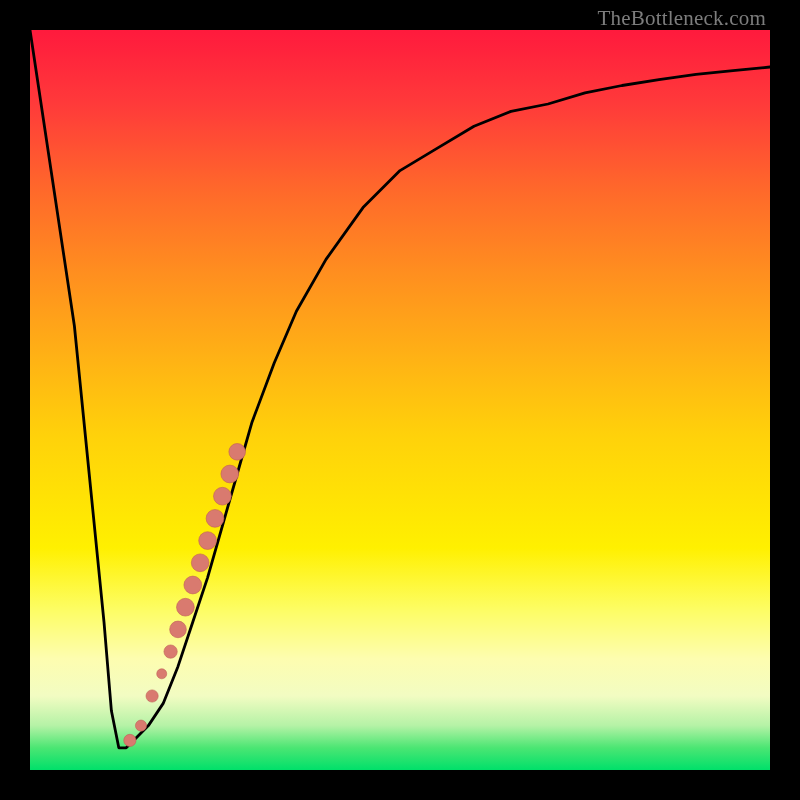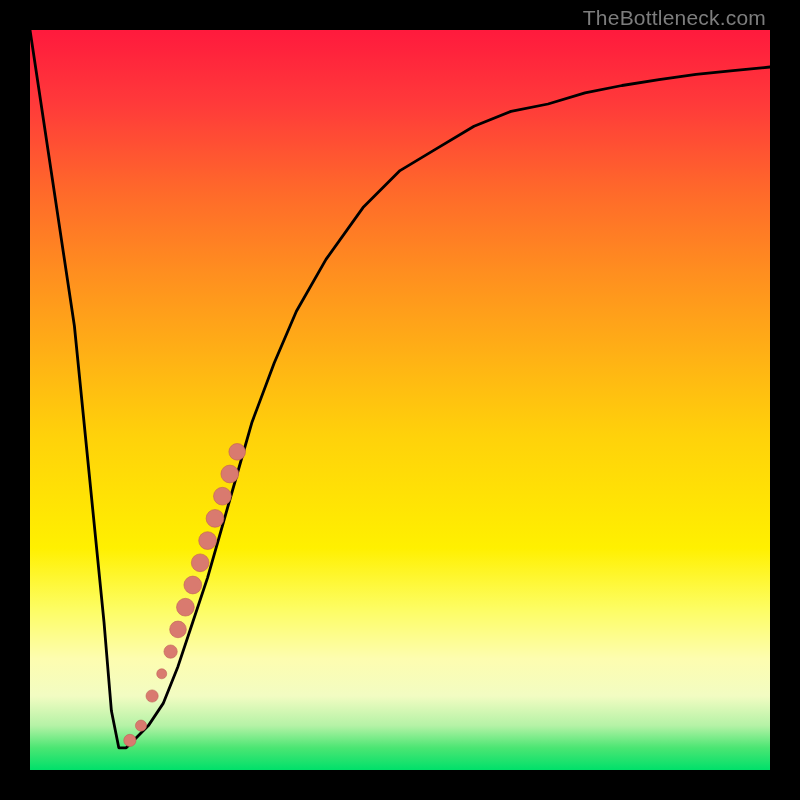--- a/index.html
+++ b/index.html
@@ -9,20 +9,21 @@
     height: 800px;
     overflow: hidden;
     background: #000;
     font-family: Arial, Helvetica, sans-serif;
   }
   .frame {
     position: relative;
     width: 800px;
     height: 800px;
     background: #000;
+    font-family: Liberation Serif, serif;
   }
   .plot {
     position: absolute;
     left: 30px;
     top: 30px;
     width: 740px;
     height: 740px;
     overflow: hidden;
   }
   .gradient {

